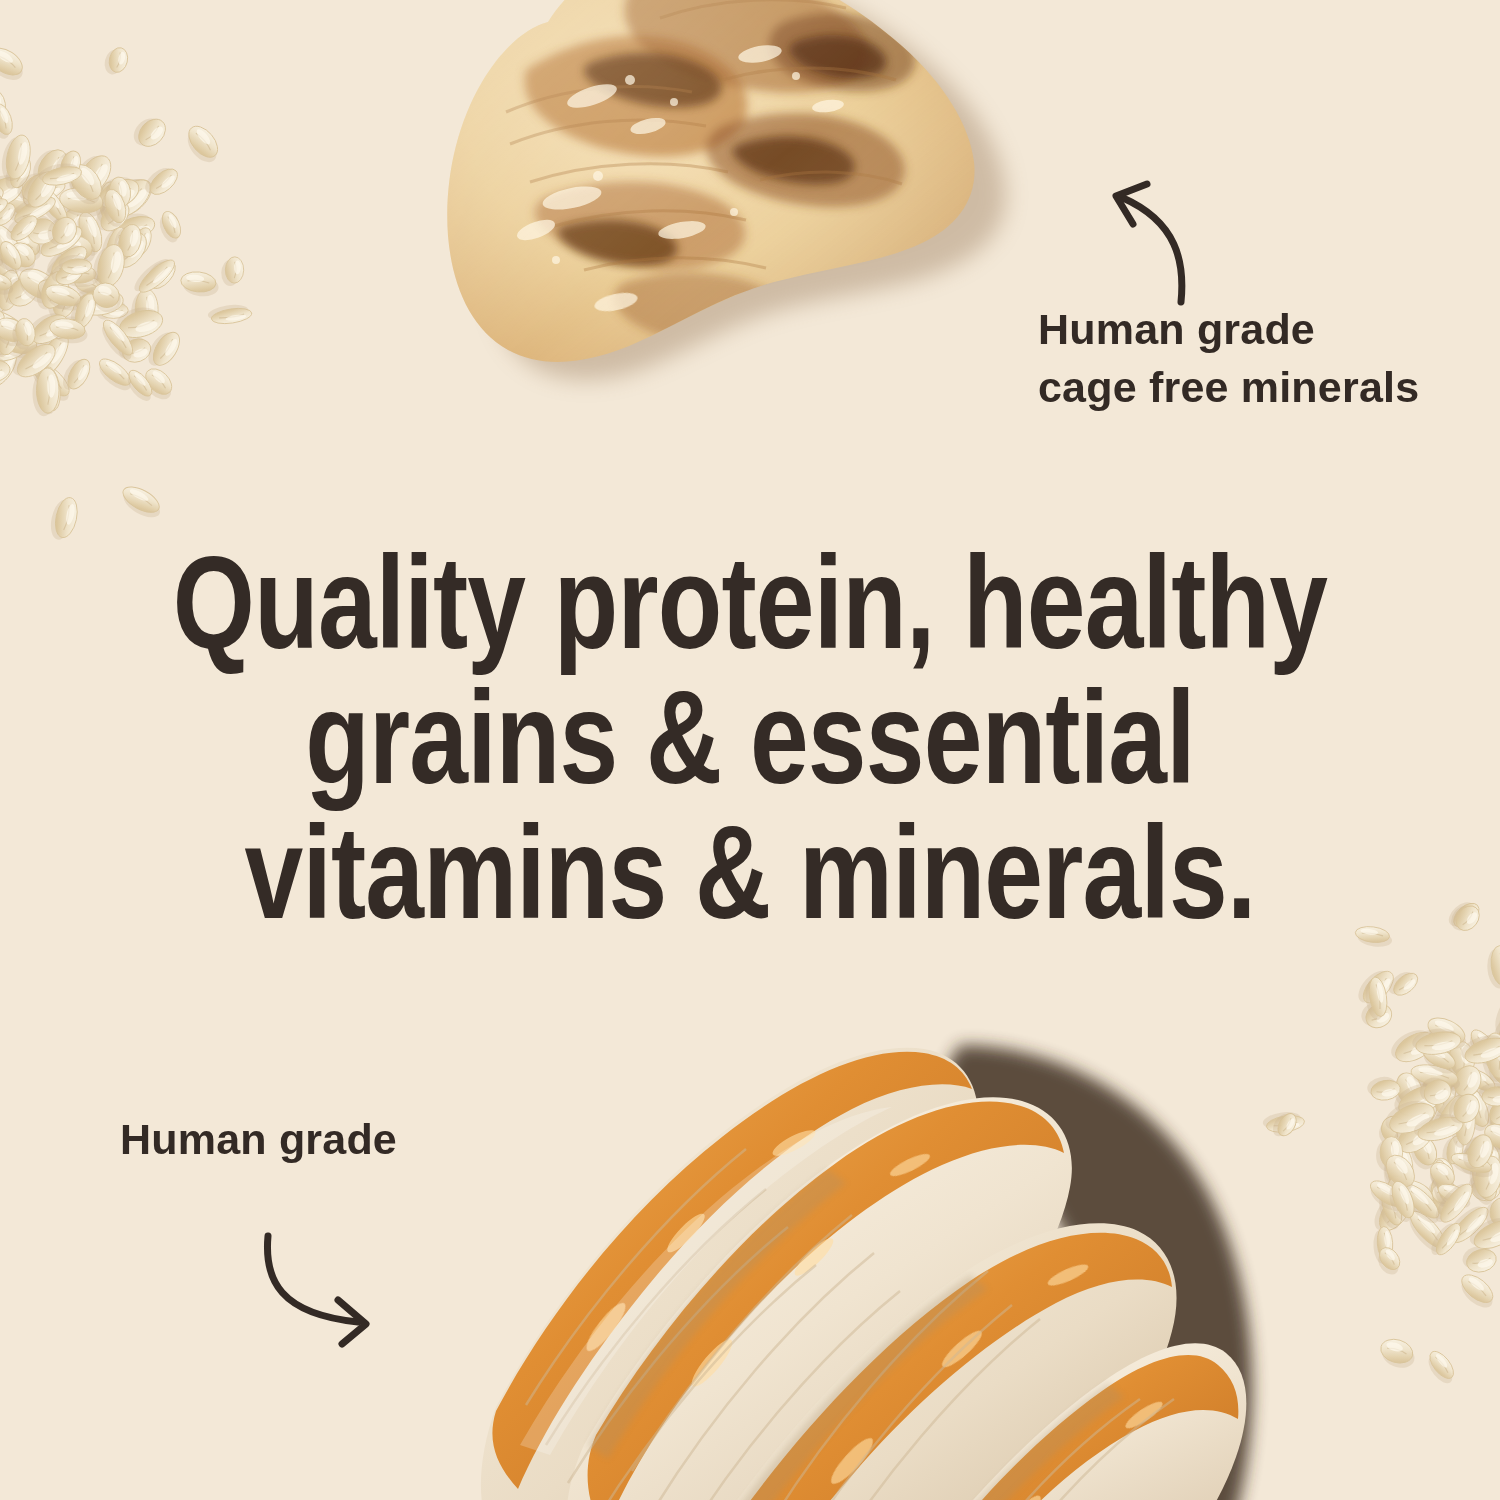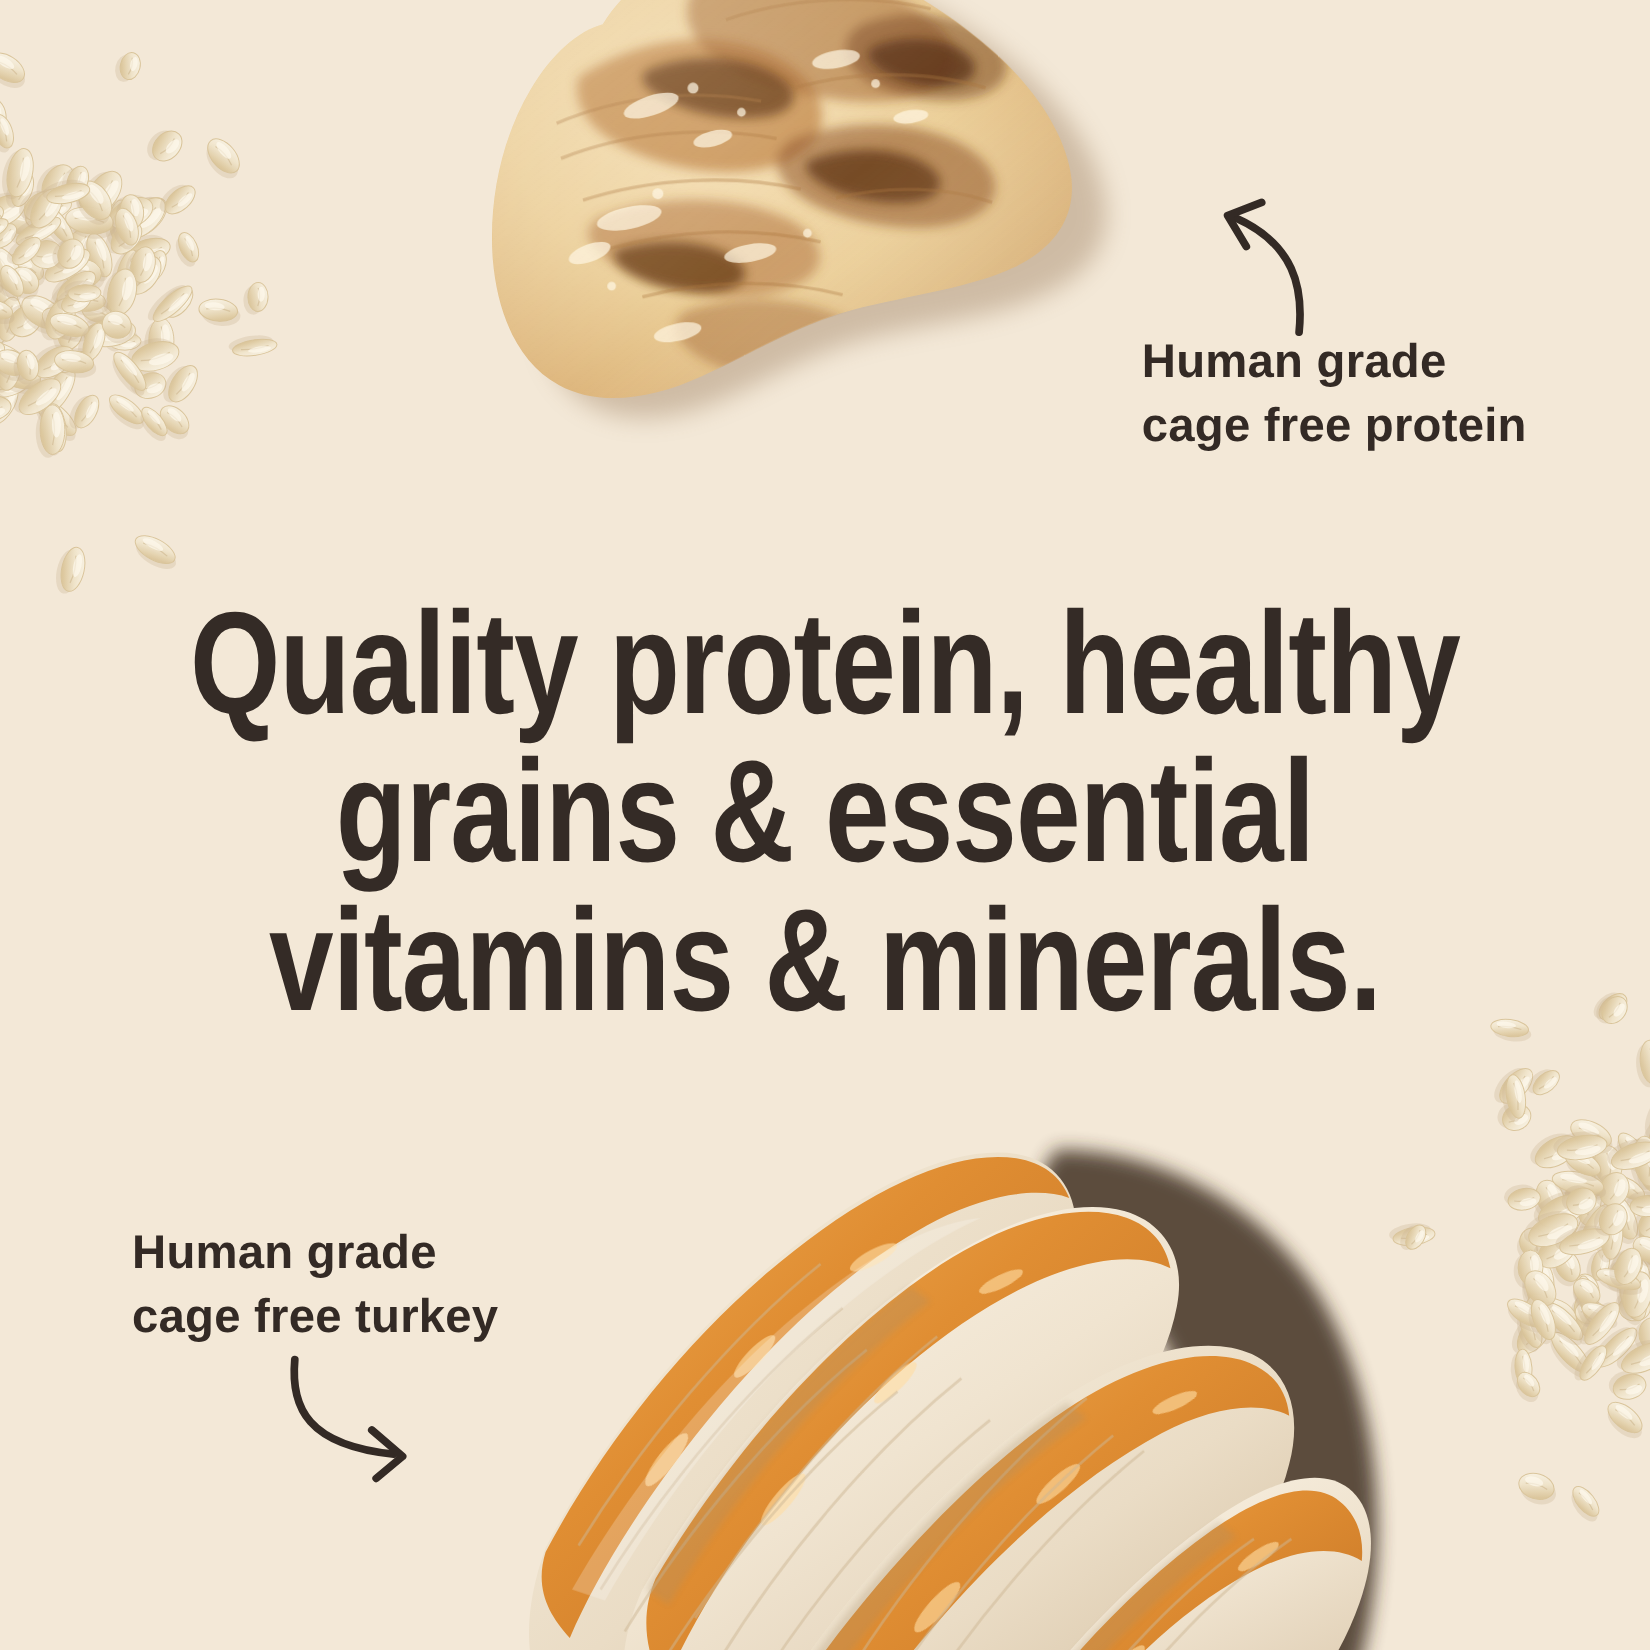--- a/index.html
+++ b/index.html
@@ -2069,25 +2069,24 @@
     <span class="hl">grains &amp; essential</span>
     <span class="hl">vitamins &amp; minerals.</span>
   </div>
 
   <svg class="arrow-svg" id="arrow-chicken" width="130" height="140" viewBox="0 0 130 140">
     <path class="arrow-stroke" d="M96,132 C100,92 92,52 38,28"></path>
     <path class="arrow-stroke" d="M62,14 L31,26 L48,54"></path>
   </svg>
   <div class="callout" id="callout-chicken">
     <span class="cl">Human grade</span>
-    <span class="cl">cage free protein</span>
+    <span class="cl">cage free minerals</span>
   </div>
 
   <div class="callout" id="callout-turkey">
     <span class="cl">Human grade</span>
-    <span class="cl">cage free turkey</span>
   </div>
   <svg class="arrow-svg" id="arrow-turkey" width="130" height="130" viewBox="0 0 130 130">
     <path class="arrow-stroke" d="M10,8 C6,52 22,86 100,94"></path>
     <path class="arrow-stroke" d="M80,72 L108,96 L84,116"></path>
   </svg>
 
 </div>
 
 </body></html>

